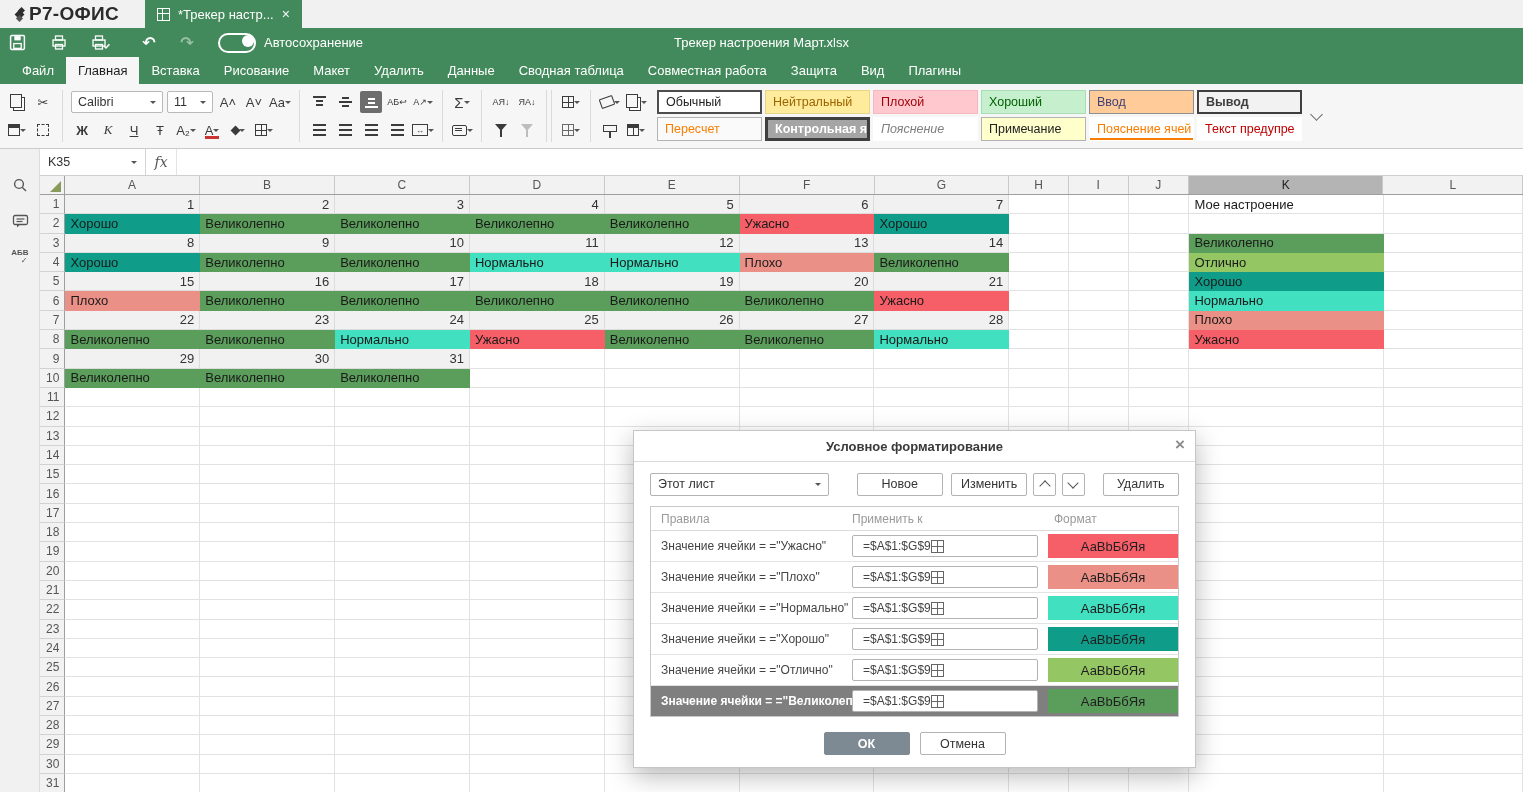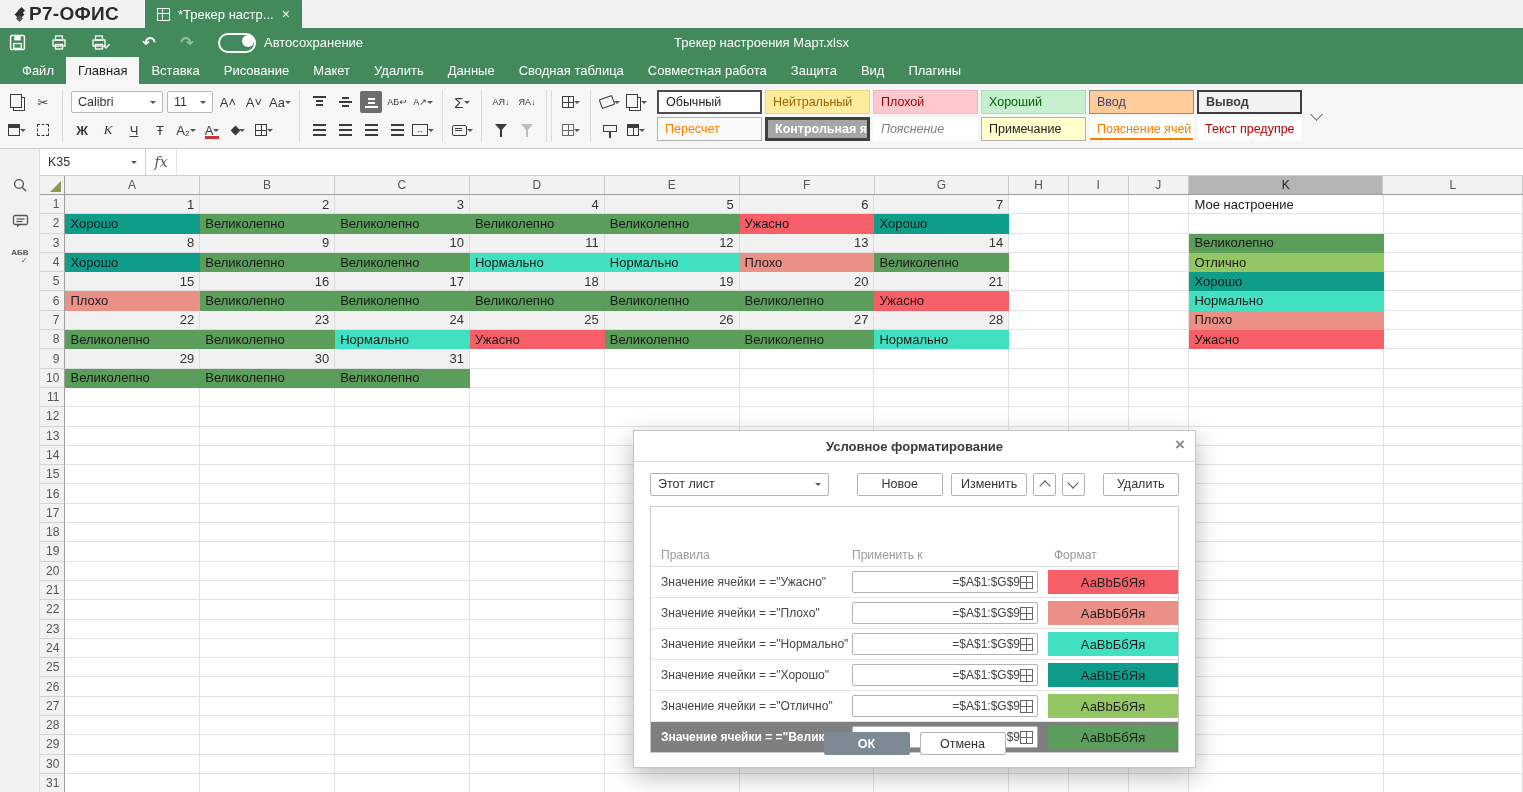--- a/index.html
+++ b/index.html
@@ -131,32 +131,32 @@
                 box-sizing:border-box;cursor:pointer;}
   .dbtn{height:23px;border:1px solid #B3B3B3;border-radius:2px;background:#fff;font-size:12.5px;color:#333;
         display:flex;align-items:center;justify-content:center;box-sizing:border-box;cursor:pointer;}
   #btn-new{width:88px;margin-left:28px;}
   #btn-edit{width:78px;margin-left:8px;}
   .arrbtn{width:23px;margin-left:6px;}
   .cup{width:7px;height:7px;border-left:1.5px solid #555;border-top:1.5px solid #555;transform:rotate(45deg);margin-top:3px;}
   .cdown{width:7px;height:7px;border-left:1.5px solid #555;border-top:1.5px solid #555;transform:rotate(225deg);margin-top:-3px;}
   #btn-delete{width:78px;margin-left:18px;}
   #rules-table{margin-top:10px;border:1px solid #C9C9C9;box-sizing:border-box;}
-  #rules-header{display:flex;height:23px;align-items:center;font-size:12px;color:#9A9A9A;border-bottom:1px solid #DCDCDC;margin-top:36px;}
+  #rules-header{display:flex;height:23px;align-items:center;font-size:12px;color:#9A9A9A;border-bottom:1px solid #DCDCDC;}
   .rh-rule{width:201px;padding-left:10px;box-sizing:border-box;}
   .rh-range{width:196px;box-sizing:border-box;}
   .rh-format{flex:1;box-sizing:border-box;padding-left:6px;}
   .rulerow{display:flex;height:30px;align-items:center;border-bottom:1px solid #E3E3E3;background:#fff;}
   .rulerow:last-child{border-bottom:none;}
   .rulerow .rtext{width:201px;padding-left:10px;font-size:12px;color:#444;box-sizing:border-box;
                   white-space:nowrap;overflow:hidden;}
   .rulerow.sel{background:#7F7F7F;}
   .rulerow.sel .rtext{color:#fff;font-weight:bold;}
   .rangebox{width:186px;height:22px;border:1px solid #B3B3B3;background:#fff;border-radius:2px;display:flex;
-            align-items:center;justify-content:flex-end;padding:0 4px 0 10px;font-size:12px;color:#444;
+            align-items:center;justify-content:flex-start;padding:0 4px 0 10px;font-size:12px;color:#444;
             box-sizing:border-box;cursor:text;}
   .rangeic{width:13px;height:13px;border:1px solid #666;position:relative;box-sizing:border-box;cursor:pointer;flex:0 0 auto;}
   .rangeic::before{content:"";position:absolute;left:0;top:5px;width:100%;height:1px;background:#666;}
   .rangeic::after{content:"";position:absolute;left:5px;top:0;width:1px;height:100%;background:#666;}
   .swatch{margin-left:10px;width:130px;height:24px;display:flex;align-items:center;justify-content:center;
           font-size:13px;color:#1F1F1F;cursor:pointer;}
   #dlg-footer{position:absolute;left:0;bottom:12px;width:100%;display:flex;justify-content:center;gap:10px;}
   #btn-ok{width:86px;height:23px;background:#7E8A93;color:#fff;border:1px solid #7E8A93;font-weight:bold;}
   #btn-cancel{width:86px;height:23px;}
 </style>

